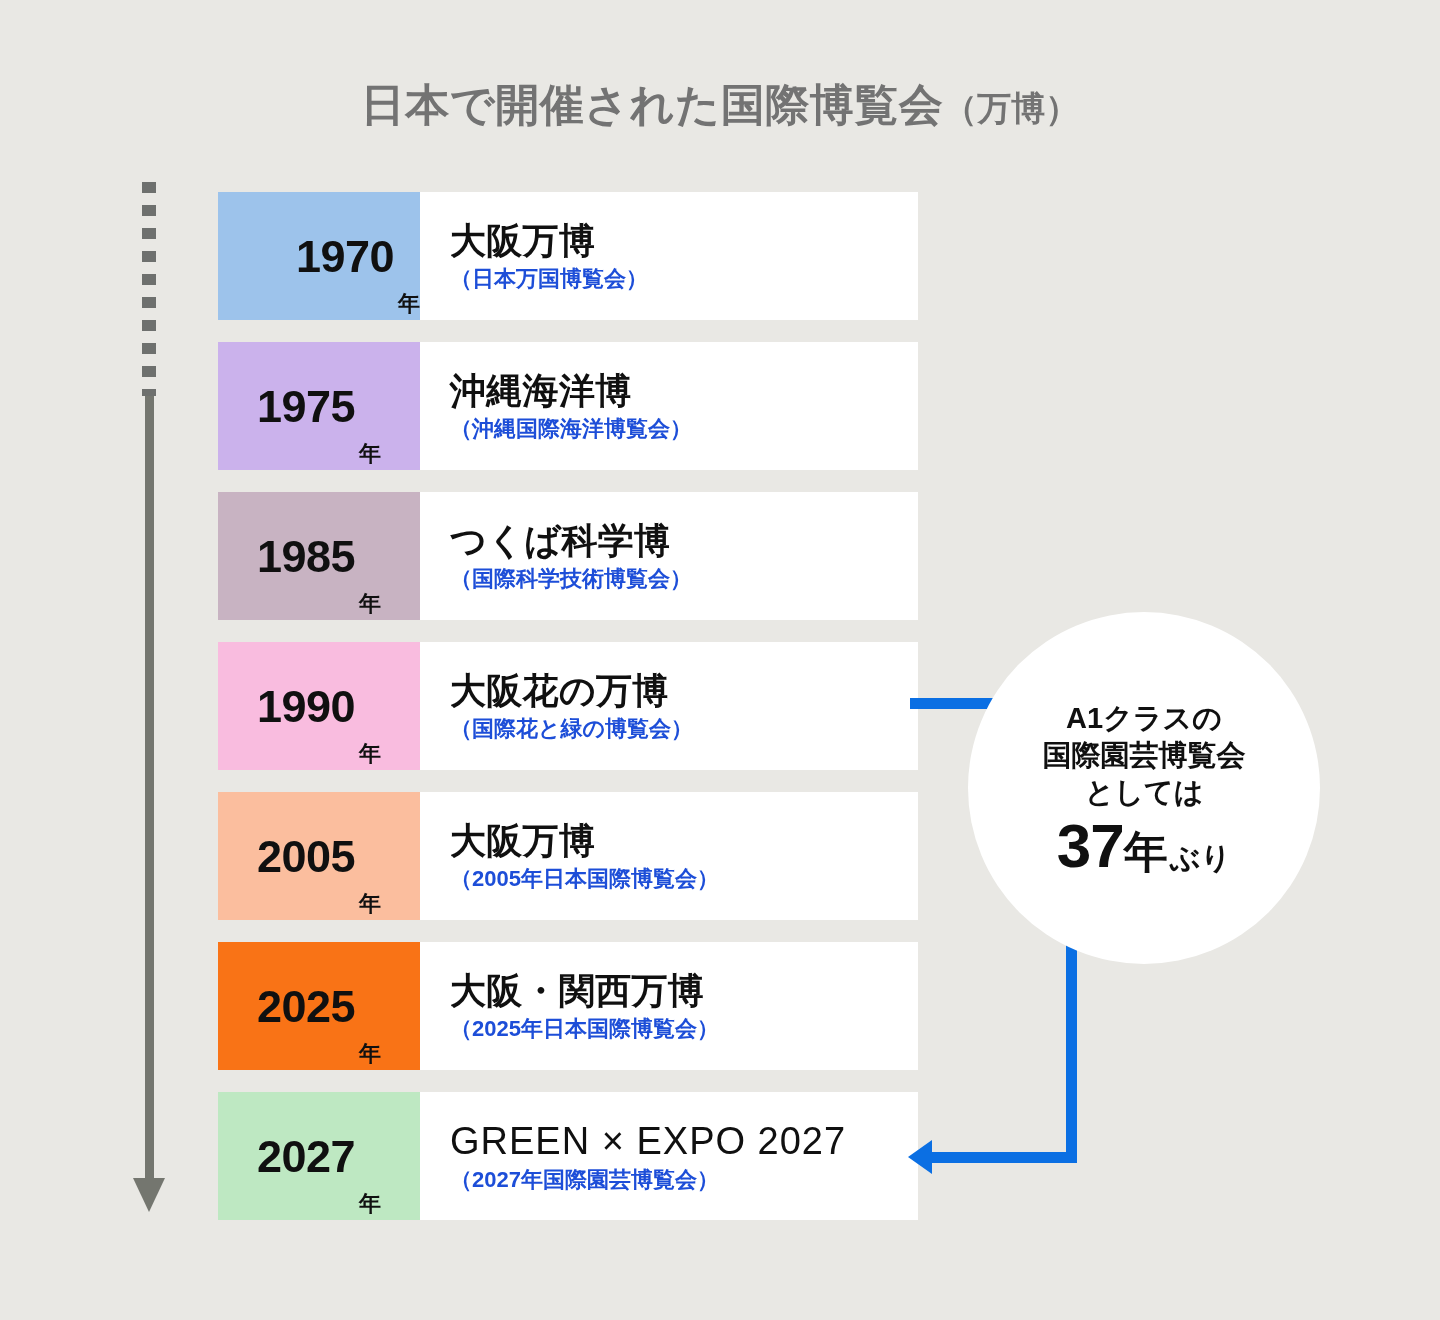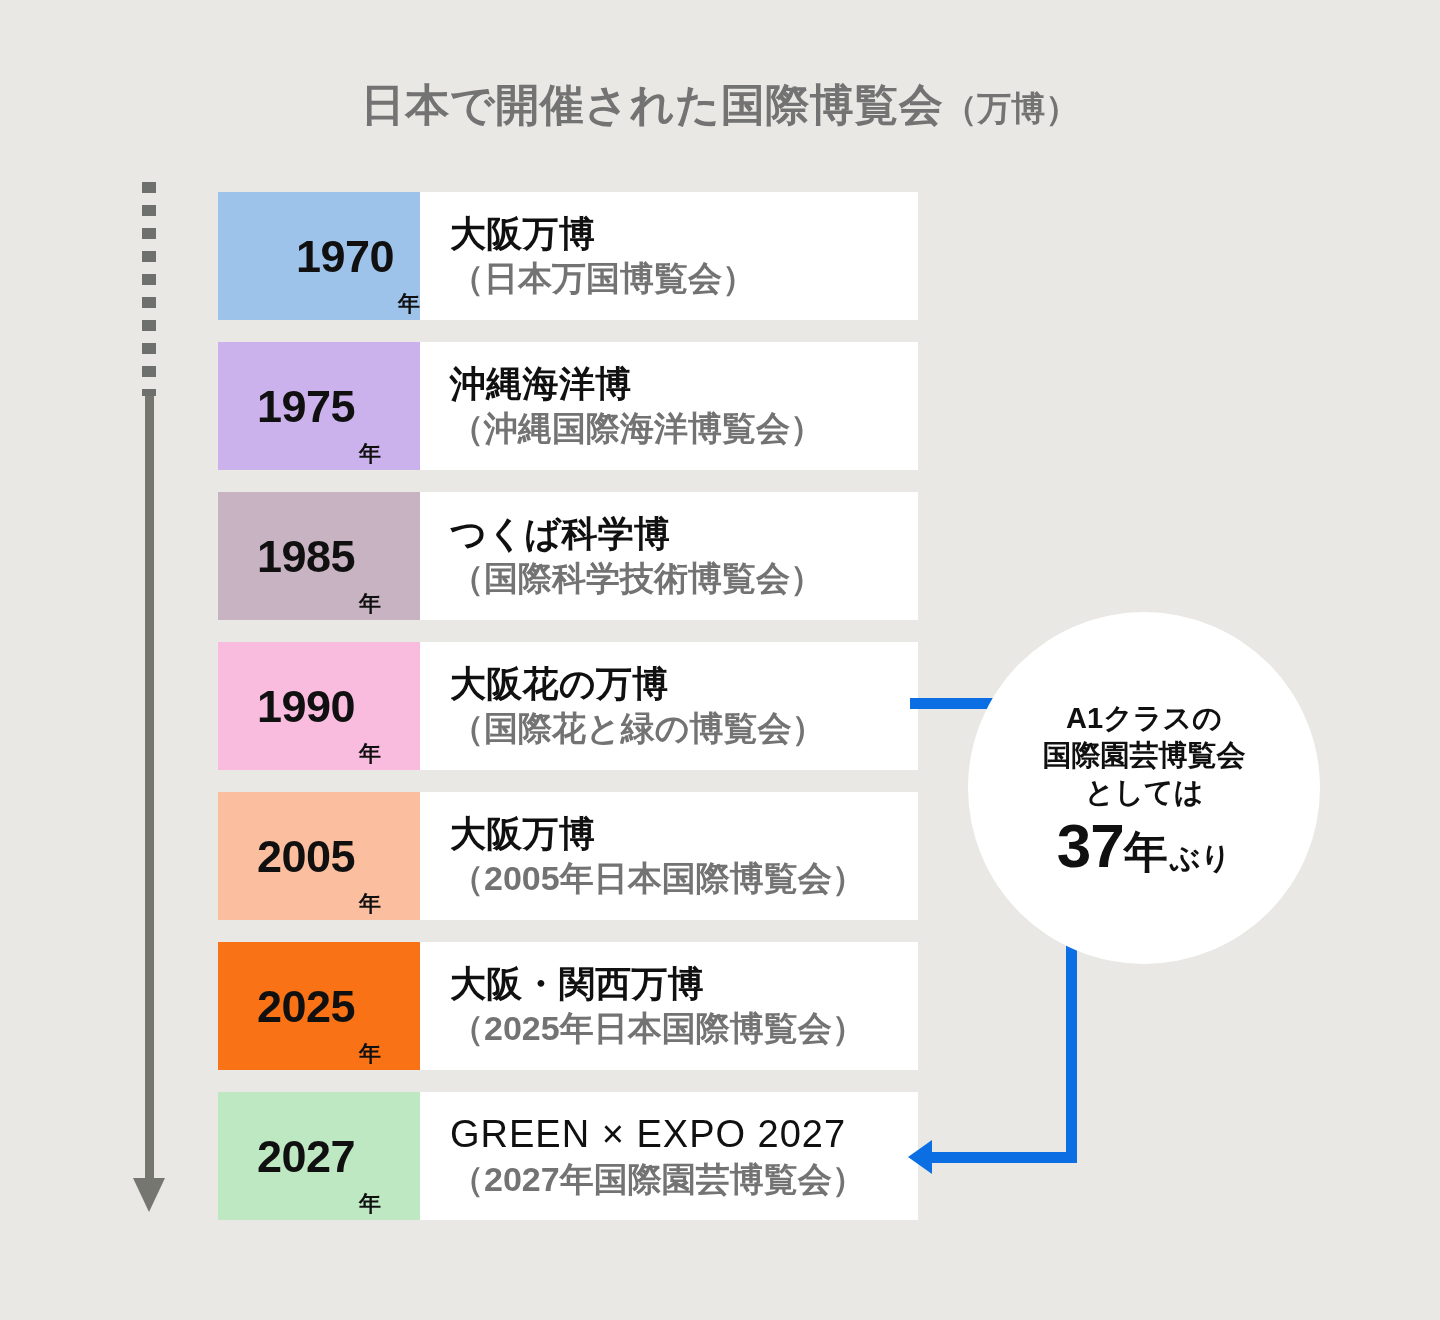--- a/index.html
+++ b/index.html
@@ -129,23 +129,23 @@
     line-height: 1.12;
     letter-spacing: 0.3px;
     white-space: nowrap;
   }
   .expo-name.latin {
     font-weight: 500;
     font-size: 38px;
     letter-spacing: 1px;
   }
   .expo-full {
-    font-size: 34px;
-    font-weight: 700;
-    color: #737373;
+    font-size: 22px;
+    font-weight: 700;
+    color: #1d4ed8;
     line-height: 1.15;
     margin-top: 4px;
     letter-spacing: 0;
     white-space: nowrap;
   }
 
   
   .callout {
     position: absolute;
     left: 968px;

